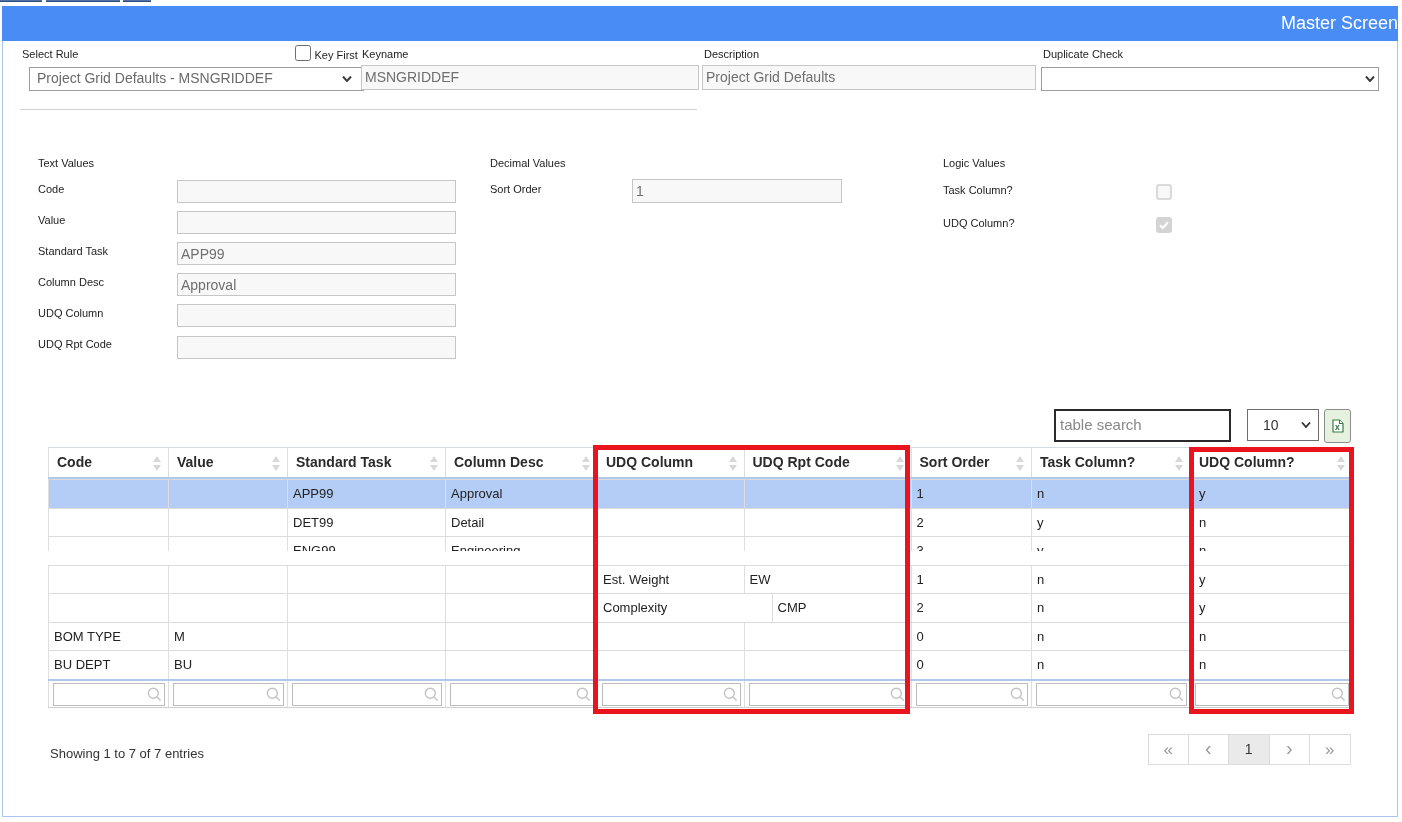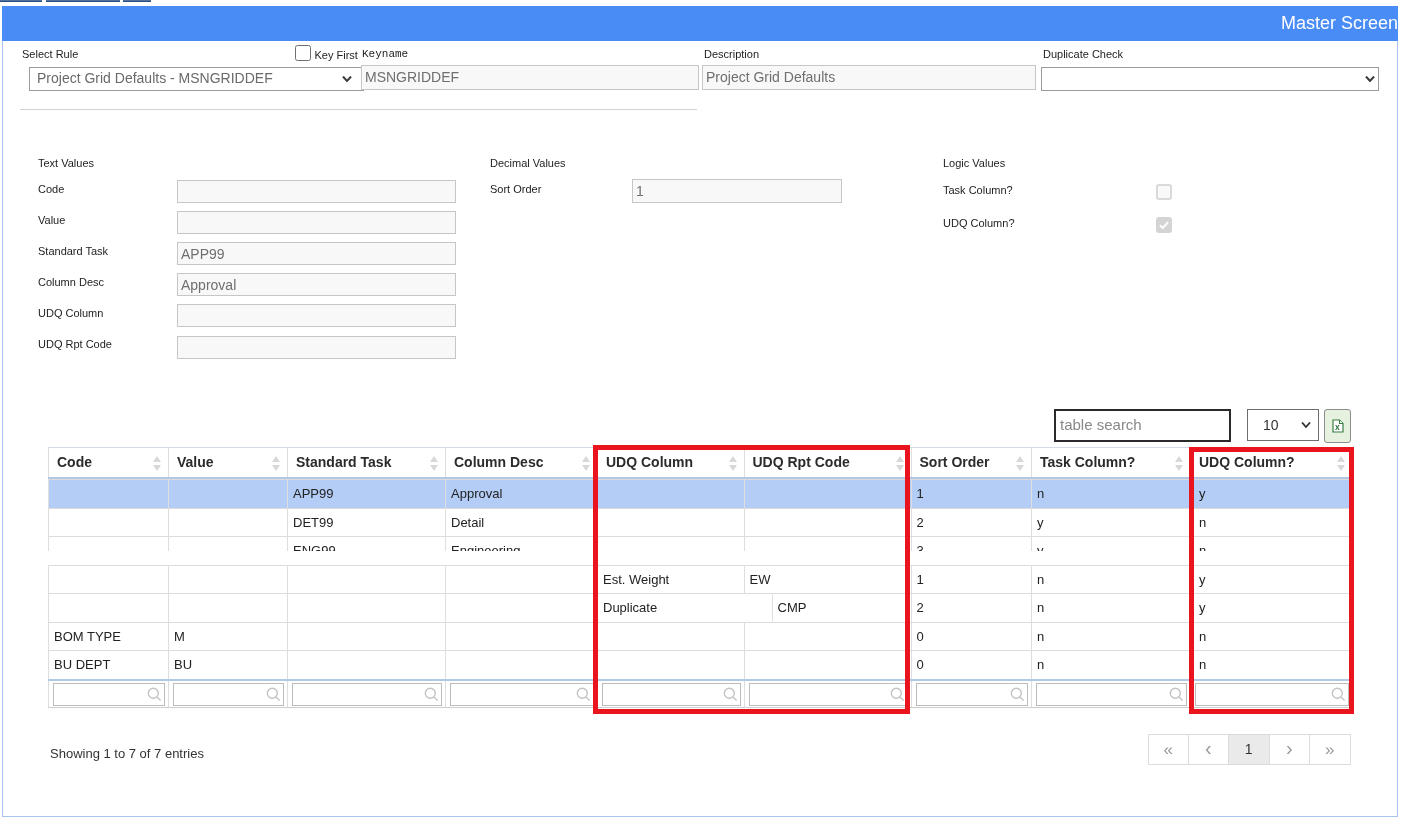--- a/index.html
+++ b/index.html
@@ -27,21 +27,21 @@
   <div class="tab" style="left:0; width:42px;"></div>
   <div class="tab" style="left:46px; width:74px;"></div>
   <div class="tab" style="left:123px; width:28px;"></div>
 
   <div class="abs" style="left:2px; top:6px; width:1396px; height:811px; border:1px solid #abc4ef; background:#fff;"></div>
   <div class="abs" style="left:2px; top:6px; width:1396px; height:35px; background:#4a8cf5; color:#fff; font-size:18px; line-height:34px; padding-left:9px;text-align:right;">Master Screen</div>
 
   <div class="lbl" style="left:22px; top:49px;">Select Rule</div>
   <div class="abs" style="left:295px; top:45px; width:16px; height:15.5px; border:1.5px solid #6f6f6f; border-radius:2.5px; background:#fff;"></div>
   <div class="lbl" style="left:314.5px; top:50px;">Key First</div>
-  <div class="lbl" style="left:362px; top:49px;font-family:Liberation Mono, monospace;">Keyname</div>
+  <div class="lbl" style="left:362px; top:49px;">Keyname</div>
   <div class="lbl" style="left:704px; top:49px;">Description</div>
   <div class="lbl" style="left:1043px; top:49px;">Duplicate Check</div>
 
   <div class="sel" style="left:29px; top:67px; width:335px; height:23.5px;">Project Grid Defaults - MSNGRIDDEF</div>
   <svg class="chev" style="left:341.5px; top:75.5px;" viewBox="0 0 10 6">
     <path d="M1 0.5 L5 5 L9 0.5" fill="none" stroke="#3c3c3c" stroke-width="2"></path>
   </svg>
   <div class="inp" style="left:361px; top:65px; width:338px; height:25px;">MSNGRIDDEF</div>
   <div class="inp" style="left:702px; top:65px; width:334px; height:25px;">Project Grid Defaults</div>
   <div class="sel" style="left:1041px; top:67px; width:338px; height:23.5px;"></div>
@@ -173,21 +173,21 @@
       <div class="cell" style="left:695.5px; width:167px;">EW</div>
       <div class="cell" style="left:862.5px; width:120.5px;">1</div>
       <div class="cell" style="left:983px; width:159px;">n</div>
       <div class="cell" style="left:1142px; width:161.5px; padding-left:8px;">y</div>
     </div>
     <div style="position:absolute; left:0; top:146px; width:1304px; height:28.5px;  border-top:1px solid #dcdcdc; border-right:1px solid #dedede; box-sizing:border-box;">
       <div class="cell" style="left:0px; width:120px;"></div>
       <div class="cell" style="left:120px; width:119px;"></div>
       <div class="cell" style="left:239px; width:158px;"></div>
       <div class="cell" style="left:397px; width:152px;"></div>
-      <div class="cell" style="left:549px; width:146.5px;">Duplicate</div>
+      <div class="cell" style="left:549px; width:146.5px;">Complexity</div>
       <div class="cell" style="left:695.5px; width:167px;margin-left:28px;">CMP</div>
       <div class="cell" style="left:862.5px; width:120.5px;">2</div>
       <div class="cell" style="left:983px; width:159px;">n</div>
       <div class="cell" style="left:1142px; width:161.5px; padding-left:8px;">y</div>
     </div>
     <div style="position:absolute; left:0; top:174.5px; width:1304px; height:28.5px;  border-top:1px solid #dcdcdc; border-right:1px solid #dedede; box-sizing:border-box;">
       <div class="cell" style="left:0px; width:120px;">BOM TYPE</div>
       <div class="cell" style="left:120px; width:119px;">M</div>
       <div class="cell" style="left:239px; width:158px;"></div>
       <div class="cell" style="left:397px; width:152px;"></div>

